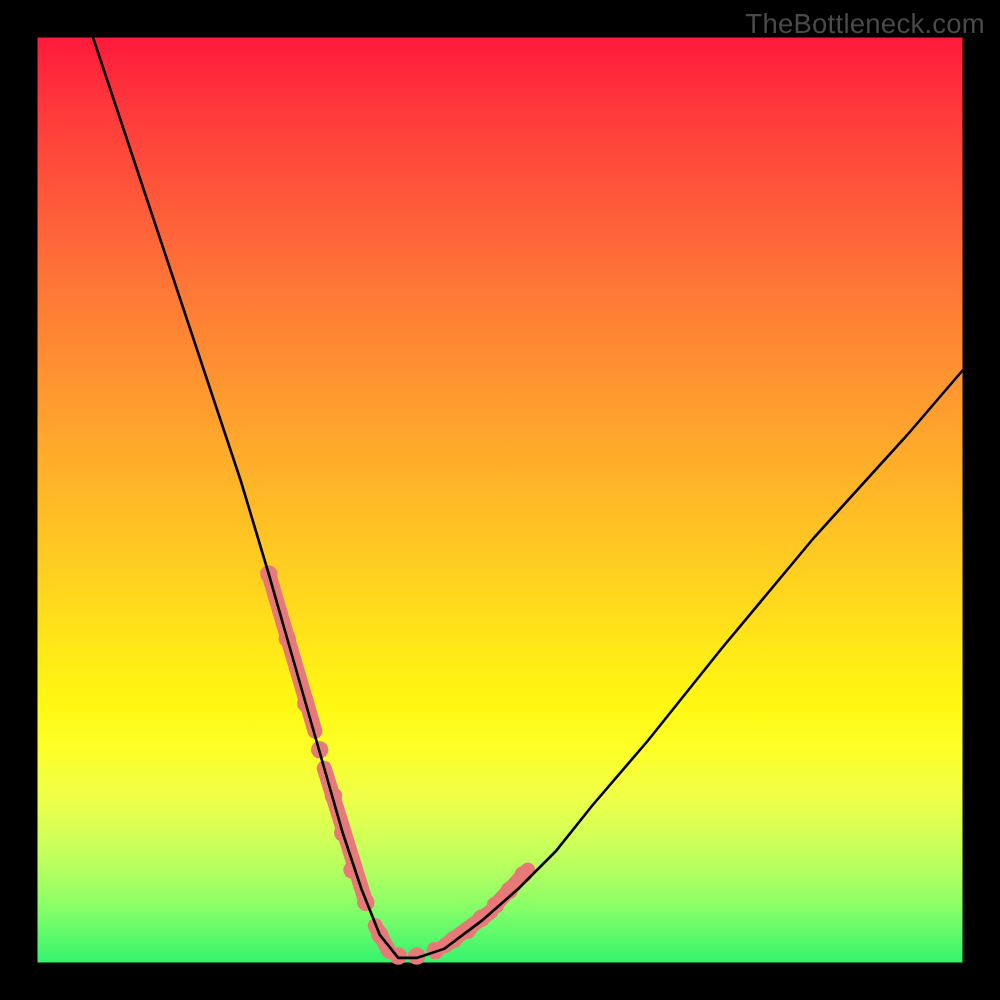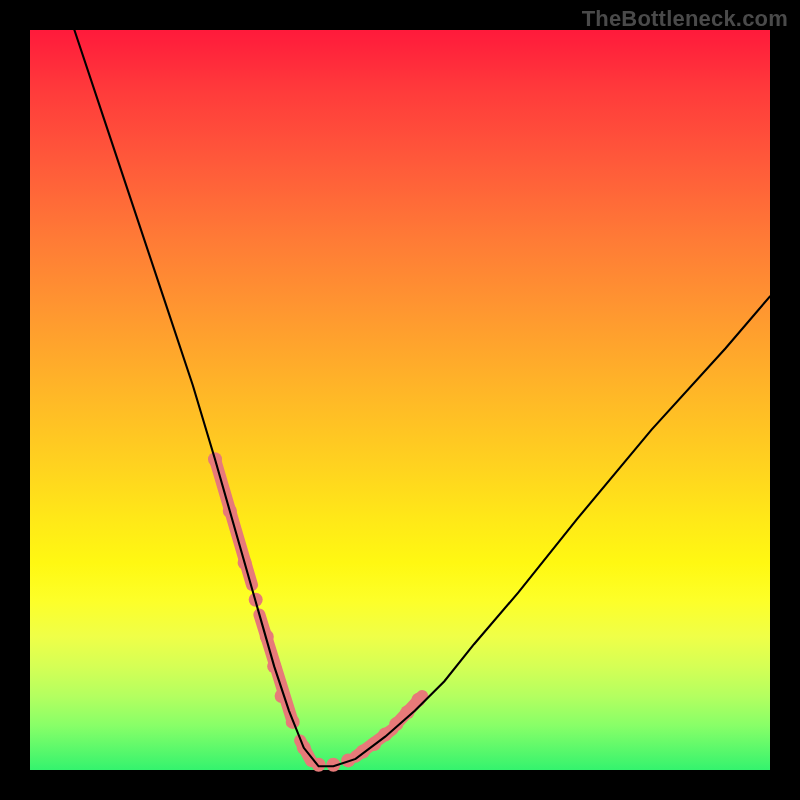--- a/index.html
+++ b/index.html
@@ -40,21 +40,21 @@
       #88ff68 94%,
       #34f36e 100%
     );
   }
   .watermark {
     position: absolute;
     top: 6px;
     right: 12px;
     color: #4a4a4a;
     font-size: 22px;
-    font-weight: 700;
+    font-weight: 400;
     letter-spacing: 0.2px;
     user-select: none;
   }
   svg.curve {
     position: absolute;
     left: 0; top: 0;
     width: 100%; height: 100%;
     overflow: visible;
   }
 </style>

